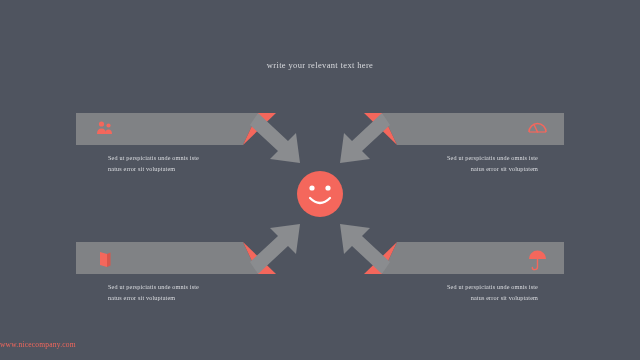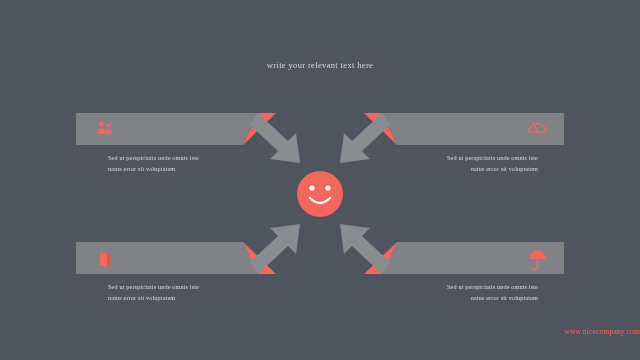--- a/index.html
+++ b/index.html
@@ -29,24 +29,24 @@
     width: 640px;
     text-align: center;
     font-size: 8.5px;
     letter-spacing: 0.35px;
     color: #d8dade;
   }
 
   
   .footer {
     position: absolute;
-    top: 327px;
+    top: 340px;
     left: 0;
     width: 640px;
-    text-align: right;
+    text-align: left;
     font-size: 7.5px;
     letter-spacing: 0.2px;
     color: #f4675c;
   }
 
   
   .diagram {
     position: absolute;
     top: 0;
     left: 0;

